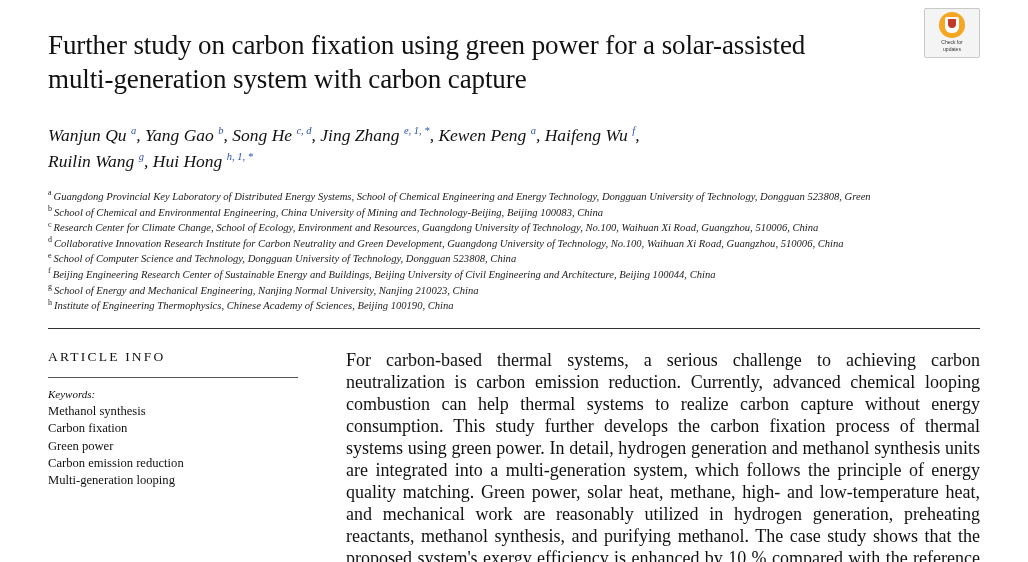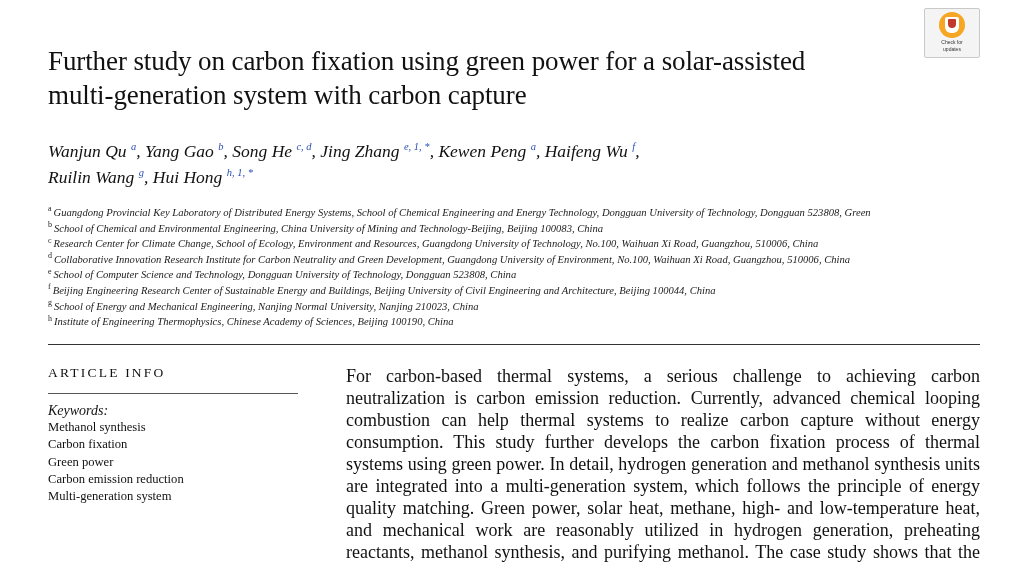--- a/index.html
+++ b/index.html
@@ -70,21 +70,21 @@
     font-family: "Liberation Sans", sans-serif;
     font-size: 5px;
     color: #333;
     line-height: 6px;
     margin-top: 1px;
   }
 
   
   .title {
     margin: 0;
-    padding-top: 44px;
+    padding-top: 28px;
     width: 800px;
     font-size: 27px;
     line-height: 34px;
     font-weight: normal;
     letter-spacing: -0.1px;
     color: #111;
   }
 
   
   .authors {
@@ -151,21 +151,21 @@
     margin: 0 0 12px 0;
     font-weight: normal;
   }
   .kw-rule {
     border-top: 1px solid #555;
     width: 250px;
     margin-bottom: 8px;
   }
   .kw-title {
     font-style: italic;
-    font-size: 14px;
+    font-size: 11px;
     line-height: 17px;
     color: #111;
   }
   .kw-list {
     margin: 0;
     padding: 0;
     list-style: none;
   }
   .kw-list li {
     font-size: 12.6px;
@@ -197,40 +197,40 @@
 
   <div class="authors">
     <span>Wanjun Qu <sup>a</sup></span>, <span>Yang Gao <sup>b</sup></span>, <span>Song He <sup>c, d</sup></span>, <span>Jing Zhang <sup>e, 1, *</sup></span>, <span>Kewen Peng <sup>a</sup></span>, <span>Haifeng Wu <sup>f</sup></span>,<br>
     <span>Ruilin Wang <sup>g</sup></span>, <span>Hui Hong <sup>h, 1, *</sup></span>
   </div>
 
   <div class="affiliations">
     <div class="aff"><sup>a</sup><span>Guangdong Provincial Key Laboratory of Distributed Energy Systems, School of Chemical Engineering and Energy Technology, Dongguan University of Technology, Dongguan 523808, Green</span></div>
     <div class="aff"><sup>b</sup><span>School of Chemical and Environmental Engineering, China University of Mining and Technology-Beijing, Beijing 100083, China</span></div>
     <div class="aff"><sup>c</sup><span>Research Center for Climate Change, School of Ecology, Environment and Resources, Guangdong University of Technology, No.100, Waihuan Xi Road, Guangzhou, 510006, China</span></div>
-    <div class="aff"><sup>d</sup><span>Collaborative Innovation Research Institute for Carbon Neutrality and Green Development, Guangdong University of Environment, No.100, Waihuan Xi Road, Guangzhou, 510006, China</span></div>
+    <div class="aff"><sup>d</sup><span>Collaborative Innovation Research Institute for Carbon Neutrality and Green Development, Guangdong University of Technology, No.100, Waihuan Xi Road, Guangzhou, 510006, China</span></div>
     <div class="aff"><sup>e</sup><span>School of Computer Science and Technology, Dongguan University of Technology, Dongguan 523808, China</span></div>
     <div class="aff"><sup>f</sup><span>Beijing Engineering Research Center of Sustainable Energy and Buildings, Beijing University of Civil Engineering and Architecture, Beijing 100044, China</span></div>
     <div class="aff"><sup>g</sup><span>School of Energy and Mechanical Engineering, Nanjing Normal University, Nanjing 210023, China</span></div>
     <div class="aff"><sup>h</sup><span>Institute of Engineering Thermophysics, Chinese Academy of Sciences, Beijing 100190, China</span></div>
   </div>
 
   <div class="rule"></div>
 
   <div class="lower">
     <div class="col-left">
       <div class="sec-head">ARTICLE INFO</div>
       <div class="kw-rule"></div>
       <div class="kw-title">Keywords:</div>
       <ul class="kw-list">
         <li>Methanol synthesis</li>
         <li>Carbon fixation</li>
         <li>Green power</li>
         <li>Carbon emission reduction</li>
-        <li>Multi-generation system</li>
+        <li>Multi-generation looping</li>
       </ul>
     </div>
     <div class="col-right">
       <div class="abstract-body">For carbon-based thermal systems, a serious challenge to achieving carbon neutralization is carbon emission reduction. Currently, advanced chemical looping combustion can help thermal systems to realize carbon capture without energy consumption. This study further develops the carbon fixation process of thermal systems using green power. In detail, hydrogen generation and methanol synthesis units are integrated into a multi-generation system, which follows the principle of energy quality matching. Green power, solar heat, methane, high- and low-temperature heat, and mechanical work are reasonably utilized in hydrogen generation, preheating reactants, methanol synthesis, and purifying methanol. The case study shows that the proposed system's exergy efficiency is enhanced by 10 % compared with the reference system. In addition, about 43 % of carbon dioxide is</div>
     </div>
   </div>
 
 </div>
 
 </body></html>

